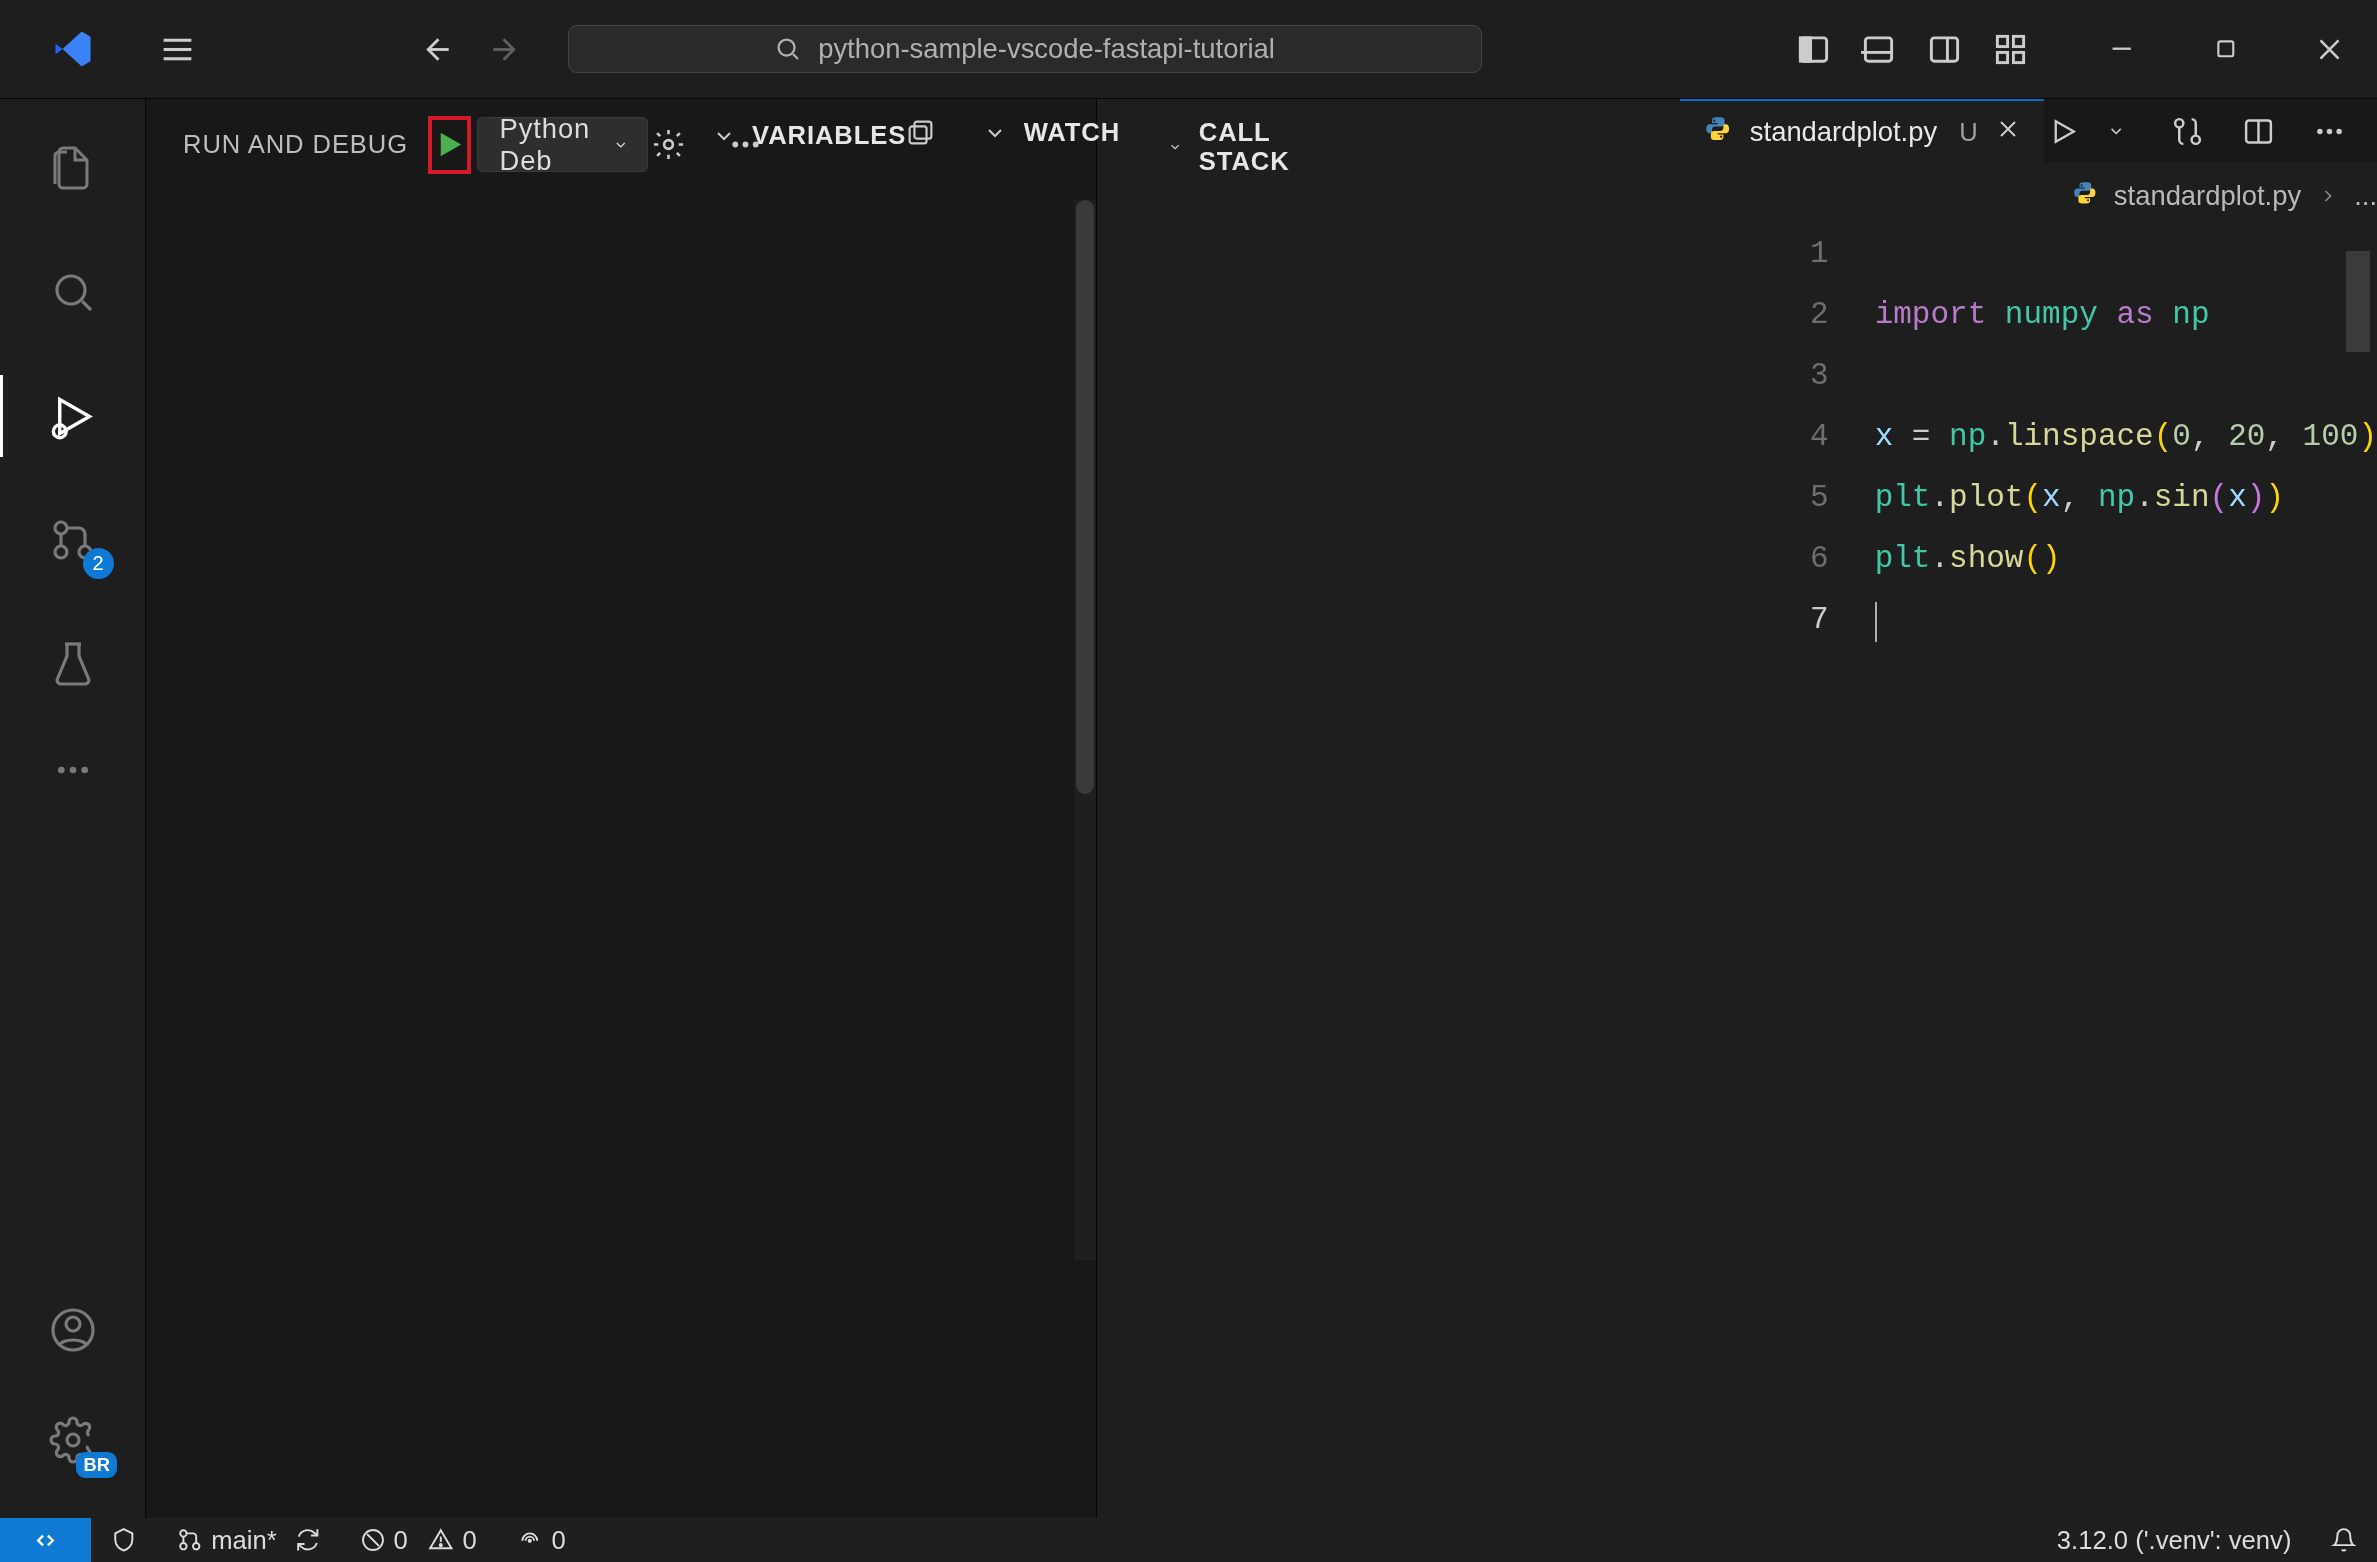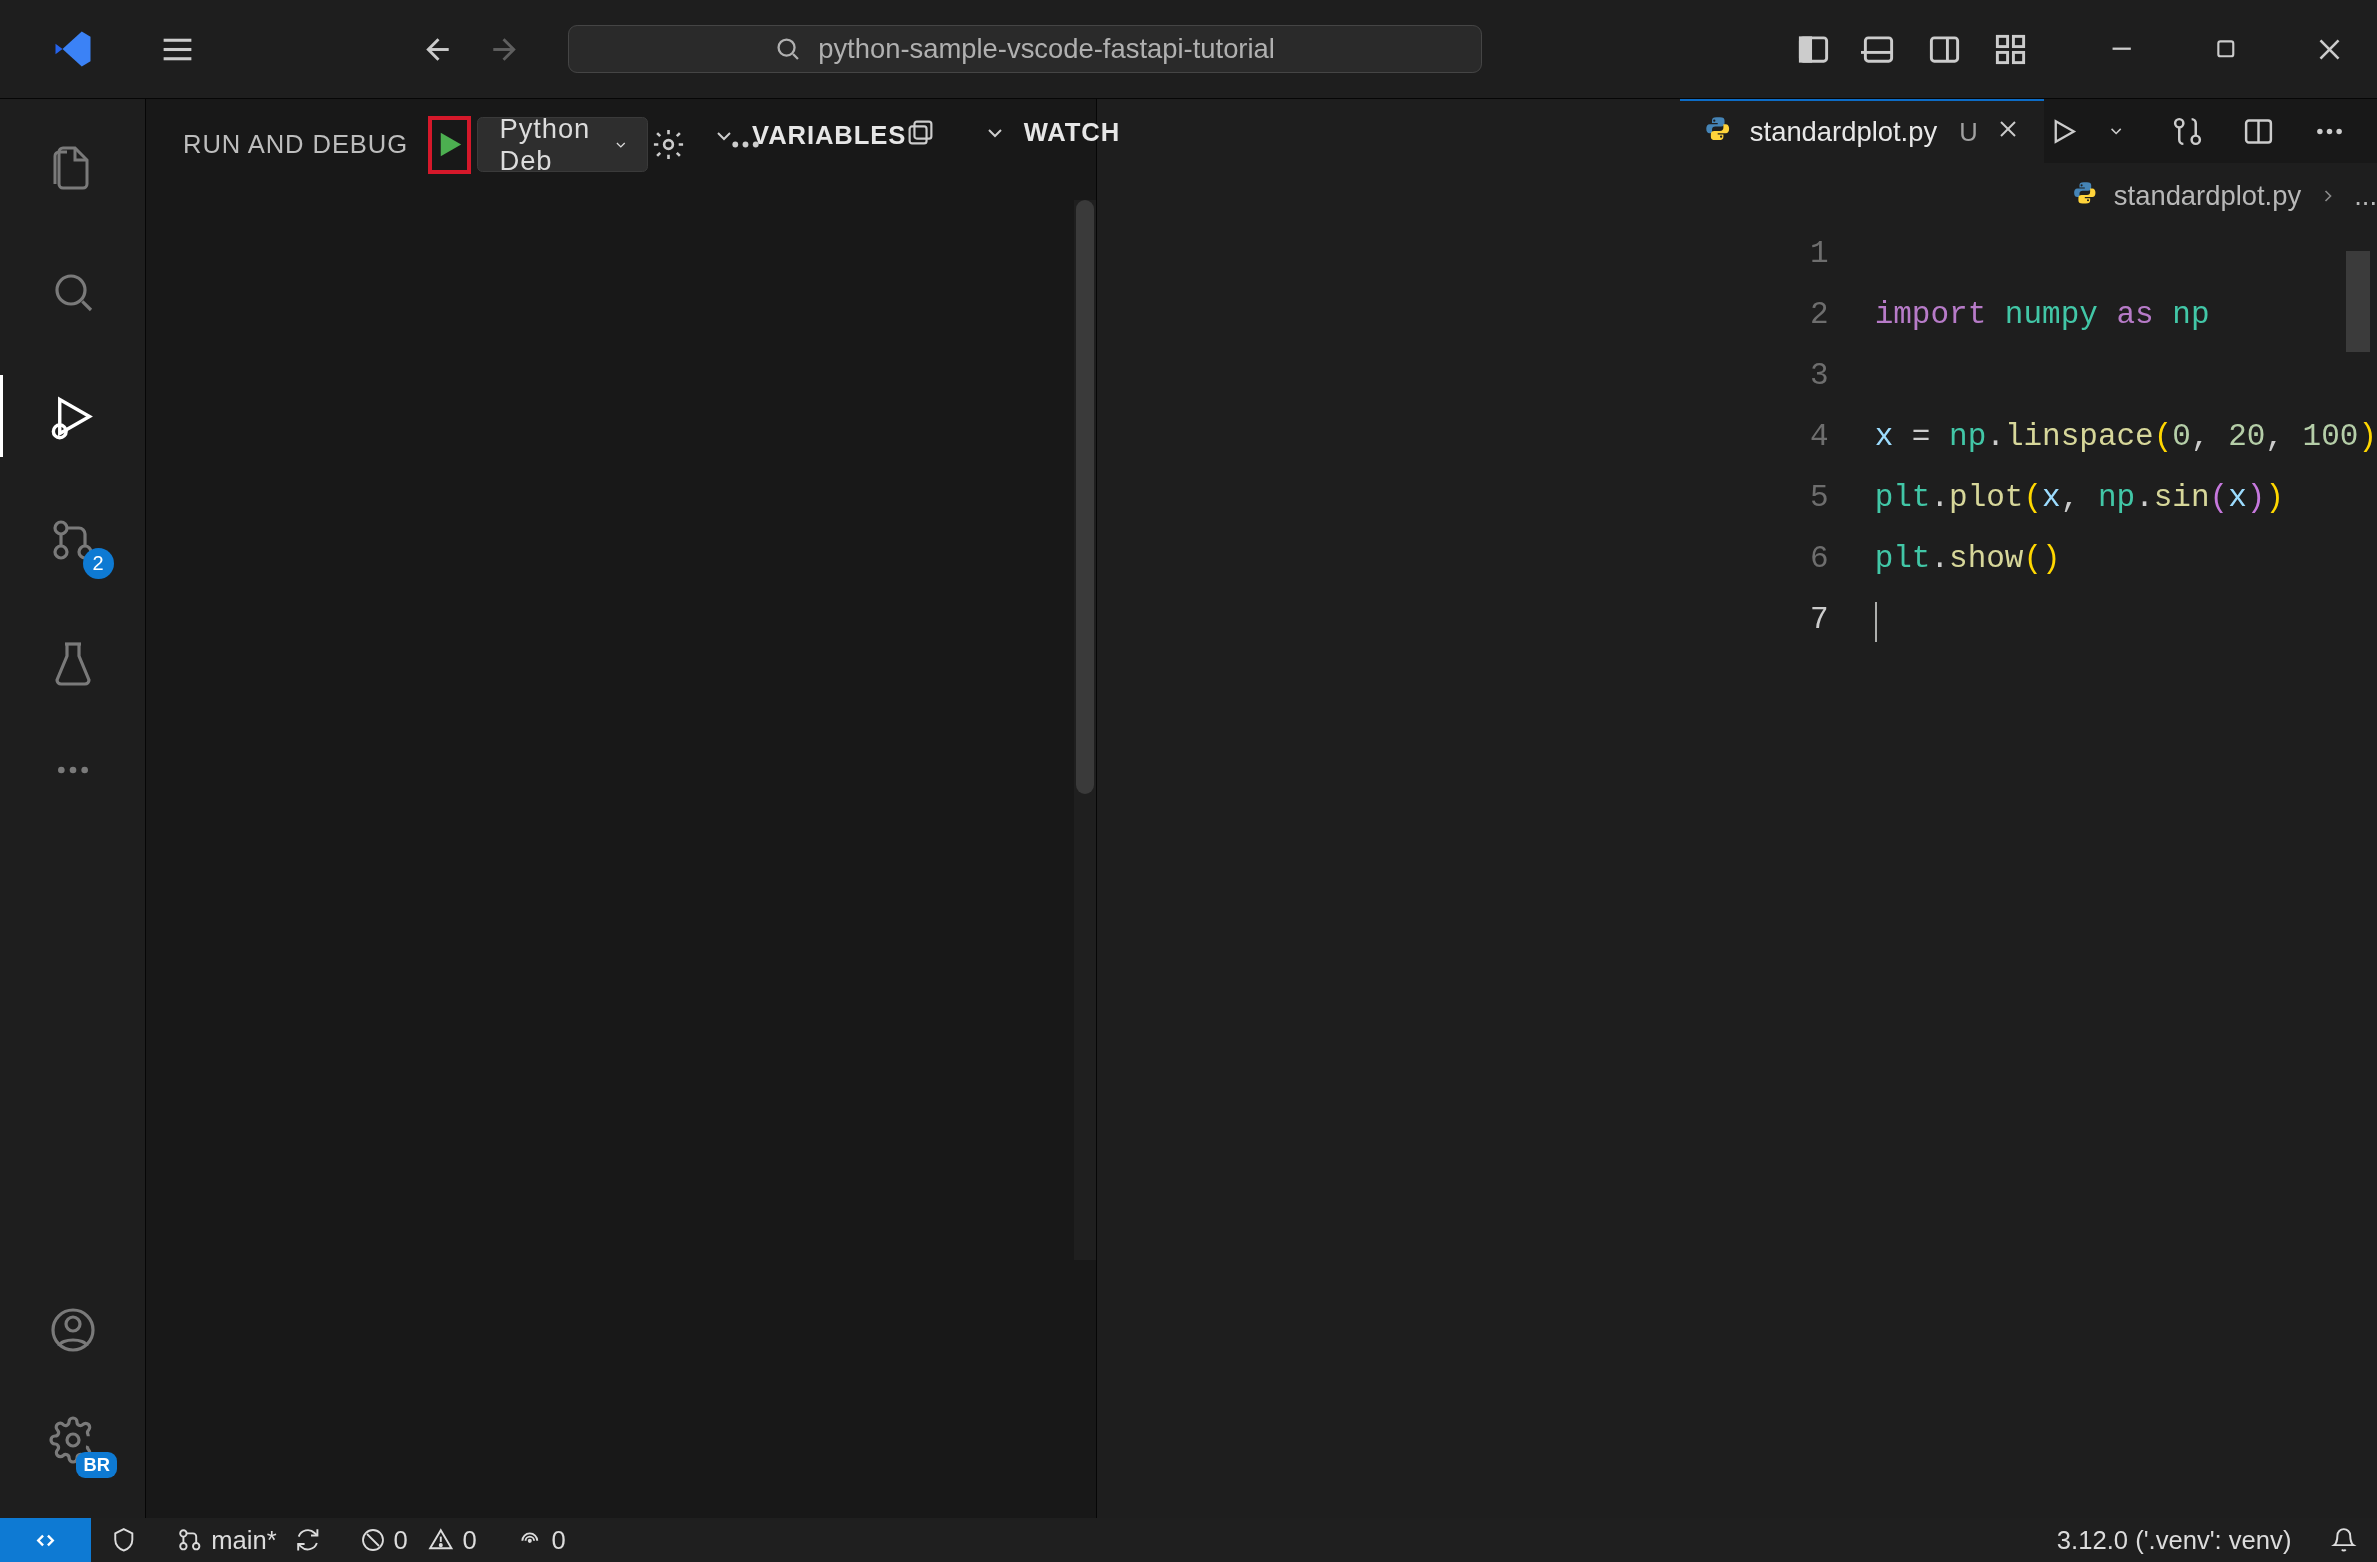--- a/index.html
+++ b/index.html
@@ -448,20 +448,29 @@
     <div class="section">
       <div class="sec-head">
         <svg class="chev" width="24" height="24" viewBox="0 0 24 24" fill="none" stroke="currentColor" stroke-width="2">
             <polyline points="6 9 12 15 18 9"></polyline>
           </svg>
         <span>WATCH</span>
       </div>
       <div class="sec-body"></div>
     </div>
 
+    <div class="section callstack">
+      <div class="sec-head">
+        <svg class="chev" width="24" height="24" viewBox="0 0 24 24" fill="none" stroke="currentColor" stroke-width="2">
+            <polyline points="6 9 12 15 18 9"></polyline>
+          </svg>
+        <span>CALL STACK</span>
+      </div>
+      <div class="sec-body"></div>
+    </div>
 
     <div class="sb-scroll"></div>
   </div>
 
   <div class="editor">
     <div class="tabs">
       <div class="tab">
         <span class="pyicon">
           <svg width="27.4" height="27.4" viewBox="0 0 24 24" fill="currentColor">
               <path d="M11 2c-3 0-4 1-4 3v2h5v1H5c-2 0-3 1.5-3 4s1 4 3 4h2v-3c0-2 1-3 3-3h5c2 0 3-1 3-3V5c0-2-1-3-4-3h-3zM9 4a1 1 0 1 1 0 2 1 1 0 0 1 0-2z"></path>

